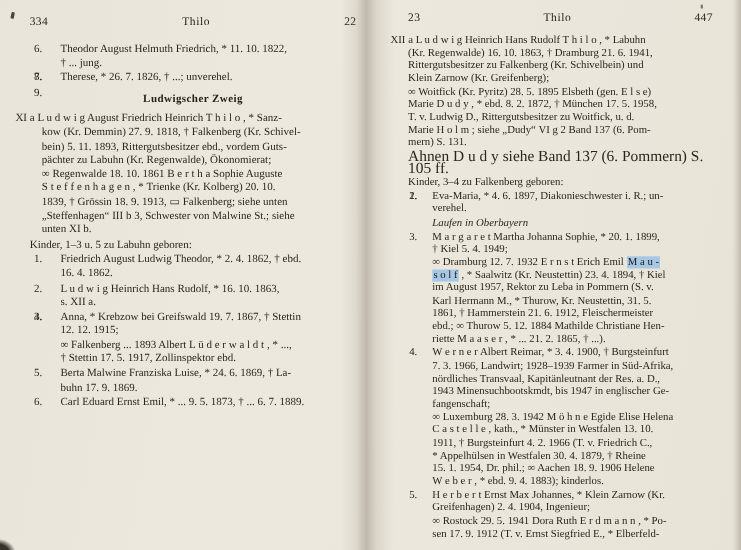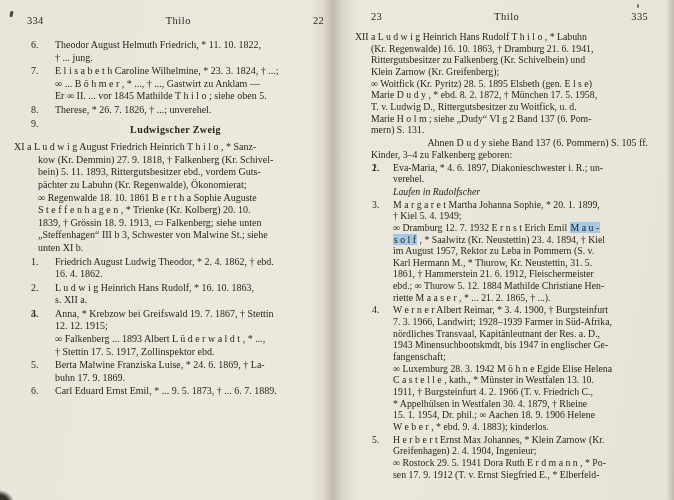--- a/index.html
+++ b/index.html
@@ -25,21 +25,21 @@
   .b-item { position:relative; margin-left:4px; padding-left:24px; }
   .page-right .b-item { margin-left:1px; padding-left:21px; }
   .b-item .num { position:absolute; left:0; top:0; }
   
   .b-entry { margin-left:-13px; padding-left:24px; text-indent:-24px; margin-top:2px; }
   .page-right .b-entry { margin-left:-16px; padding-left:16px; text-indent:-16px; }
   
   .b-heading { text-align:center; font-weight:700; font-size:10px;
                letter-spacing:0.4px; margin:7px 0 5px; color:#241f15; }
   .s-small { font-size:8.7px; }
-  .page-right .s-small { font-size:10px; line-height:11px;text-align:right; }
+  .page-right .s-small { font-size:14px; line-height:11px; }
   .s-italic-item { font-style:italic; margin-left:22px; }
   .hl { background:#a6c8e6; color:#1e1a12; padding:0 1px;font-family:Liberation Serif, serif; }
   
   #gutter { position:absolute; left:310px; top:0; width:48px; height:500px; pointer-events:none;
     background:linear-gradient(to right, rgba(110,96,76,0) 0%, rgba(110,96,76,0.10) 28%,
       rgba(92,79,61,0.30) 48%, rgba(110,96,76,0.12) 68%, rgba(110,96,76,0) 100%); }
   #edge-right { position:absolute; right:0; top:0; width:9px; height:500px; pointer-events:none;
     background:linear-gradient(to left, rgba(95,83,66,0.30), rgba(95,83,66,0.05) 70%, transparent); }
   .speck { position:absolute; background:#4a443a; border-radius:1px; }
   #speck1 { left:10px; top:11px; width:3px; height:6px; transform:rotate(12deg); }
@@ -52,47 +52,48 @@
 
 <div id="scan">
   <div class="page page-left">
     <div class="pghead">
       <span>334</span>
       <span class="runtitle">Thilo</span>
       <span>22</span>
     </div>
     <div class="body">
         <div class="block b-item"><span class="num">6.</span><span>Theodor August Helmuth Friedrich, * 11. 10. 1822,<br>† ... jung.</span></div>
-        <div class="block b-item"><span class="num">7.</span><span>E l i s a b e t h Caroline Wilhelmine, * 23. 3. 1824, † ...;<br>∞ ... B ö h m e r , * ..., † ..., Gastwirt zu Anklam —<br>Er ∞ II. ... vor 1845 Mathilde T h i l o ; siehe oben 5.</span></div>
+        <div class="block b-item"><span class="num">7.</span></div>
         <div class="block b-item"><span class="num">8.</span><span>Therese, * 26. 7. 1826, † ...; unverehel.</span></div>
         <div class="block b-item"><span class="num">9.</span></div>
         <div class="block b-heading"><span>Ludwigscher Zweig</span></div>
         <div class="block b-entry"><span>XI a L u d w i g August Friedrich Heinrich T h i l o , * Sanz-<br>kow (Kr. Demmin) 27. 9. 1818, † Falkenberg (Kr. Schivel-<br>bein) 5. 11. 1893, Rittergutsbesitzer ebd., vordem Guts-<br>pächter zu Labuhn (Kr. Regenwalde), Ökonomierat;<br>∞ Regenwalde 18. 10. 1861 B e r t h a Sophie Auguste<br>S t e f f e n h a g e n , * Trienke (Kr. Kolberg) 20. 10.<br>1839, † Grössin 18. 9. 1913, ▭ Falkenberg; siehe unten<br>„Steffenhagen“ III b 3, Schwester von Malwine St.; siehe<br>unten XI b.</span></div>
+        <div class="block b-plain"><span>Kinder, 1–3 u. 5 zu Labuhn geboren:</span></div>
         <div class="block b-item"><span class="num">1.</span><span>Friedrich August Ludwig Theodor, * 2. 4. 1862, † ebd.<br>16. 4. 1862.</span></div>
         <div class="block b-item"><span class="num">2.</span><span>L u d w i g Heinrich Hans Rudolf, * 16. 10. 1863,<br>s. XII a.</span></div>
         <div class="block b-item"><span class="num">3.</span></div>
         <div class="block b-item"><span class="num">4.</span><span>Anna, * Krebzow bei Greifswald 19. 7. 1867, † Stettin<br>12. 12. 1915;<br>∞ Falkenberg ... 1893 Albert L ü d e r w a l d t , * ...,<br>† Stettin 17. 5. 1917, Zollinspektor ebd.</span></div>
         <div class="block b-item"><span class="num">5.</span><span>Berta Malwine Franziska Luise, * 24. 6. 1869, † La-<br>buhn 17. 9. 1869.</span></div>
         <div class="block b-item"><span class="num">6.</span><span>Carl Eduard Ernst Emil, * ... 9. 5. 1873, † ... 6. 7. 1889.</span></div>
       </div>
   </div>
 
   <div class="page page-right">
     <div class="pghead">
       <span>23</span>
       <span class="runtitle">Thilo</span>
-      <span>335</span>
+      <span>447</span>
     </div>
     <div class="body">
         <div class="block b-entry"><span>XII a L u d w i g Heinrich Hans Rudolf T h i l o , * Labuhn<br>(Kr. Regenwalde) 16. 10. 1863, † Dramburg 21. 6. 1941,<br>Rittergutsbesitzer zu Falkenberg (Kr. Schivelbein) und<br>Klein Zarnow (Kr. Greifenberg);<br>∞ Woitfick (Kr. Pyritz) 28. 5. 1895 Elsbeth (gen. E l s e)<br>Marie D u d y , * ebd. 8. 2. 1872, † München 17. 5. 1958,<br>T. v. Ludwig D., Rittergutsbesitzer zu Woitfick, u. d.<br>Marie H o l m ; siehe „Dudy“ VI g 2 Band 137 (6. Pom-<br>mern) S. 131.</span></div>
         <div class="block b-plain s-small"><span>Ahnen D u d y siehe Band 137 (6. Pommern) S. 105 ff.</span></div>
         <div class="block b-plain"><span>Kinder, 3–4 zu Falkenberg geboren:</span></div>
         <div class="block b-item"><span class="num">1.</span></div>
         <div class="block b-item"><span class="num">2.</span><span>Eva-Maria, * 4. 6. 1897, Diakonieschwester i. R.; un-<br>verehel.</span></div>
-        <div class="block b-plain s-italic-item"><span>Laufen in Rudolfscher</span></div>
+        <div class="block b-plain s-italic-item"><span>Laufen in Oberbayern</span></div>
         <div class="block b-item"><span class="num">3.</span><span>M a r g a r e t Martha Johanna Sophie, * 20. 1. 1899,<br>† Kiel 5. 4. 1949;<br>∞ Dramburg 12. 7. 1932 E r n s t Erich Emil <span class="hl">M a u -</span><br><span class="hl">s o l f</span> , * Saalwitz (Kr. Neustettin) 23. 4. 1894, † Kiel<br>im August 1957, Rektor zu Leba in Pommern (S. v.<br>Karl Hermann M., * Thurow, Kr. Neustettin, 31. 5.<br>1861, † Hammerstein 21. 6. 1912, Fleischermeister<br>ebd.; ∞ Thurow 5. 12. 1884 Mathilde Christiane Hen-<br>riette M a a s e r , * ... 21. 2. 1865, † ...).</span></div>
         <div class="block b-item"><span class="num">4.</span><span>W e r n e r Albert Reimar, * 3. 4. 1900, † Burgsteinfurt<br>7. 3. 1966, Landwirt; 1928–1939 Farmer in Süd-Afrika,<br>nördliches Transvaal, Kapitänleutnant der Res. a. D.,<br>1943 Minensuchbootskmdt, bis 1947 in englischer Ge-<br>fangenschaft;<br>∞ Luxemburg 28. 3. 1942 M ö h n e Egide Elise Helena<br>C a s t e l l e , kath., * Münster in Westfalen 13. 10.<br>1911, † Burgsteinfurt 4. 2. 1966 (T. v. Friedrich C.,<br>* Appelhülsen in Westfalen 30. 4. 1879, † Rheine<br>15. 1. 1954, Dr. phil.; ∞ Aachen 18. 9. 1906 Helene<br>W e b e r , * ebd. 9. 4. 1883); kinderlos.</span></div>
         <div class="block b-item"><span class="num">5.</span><span>H e r b e r t Ernst Max Johannes, * Klein Zarnow (Kr.<br>Greifenhagen) 2. 4. 1904, Ingenieur;<br>∞ Rostock 29. 5. 1941 Dora Ruth E r d m a n n , * Po-<br>sen 17. 9. 1912 (T. v. Ernst Siegfried E., * Elberfeld-</span></div>
       </div>
   </div>
 
   <div id="gutter"></div>
   <div id="edge-right"></div>
   <div class="speck" id="speck1"></div>
   <div class="speck" id="speck2"></div>

